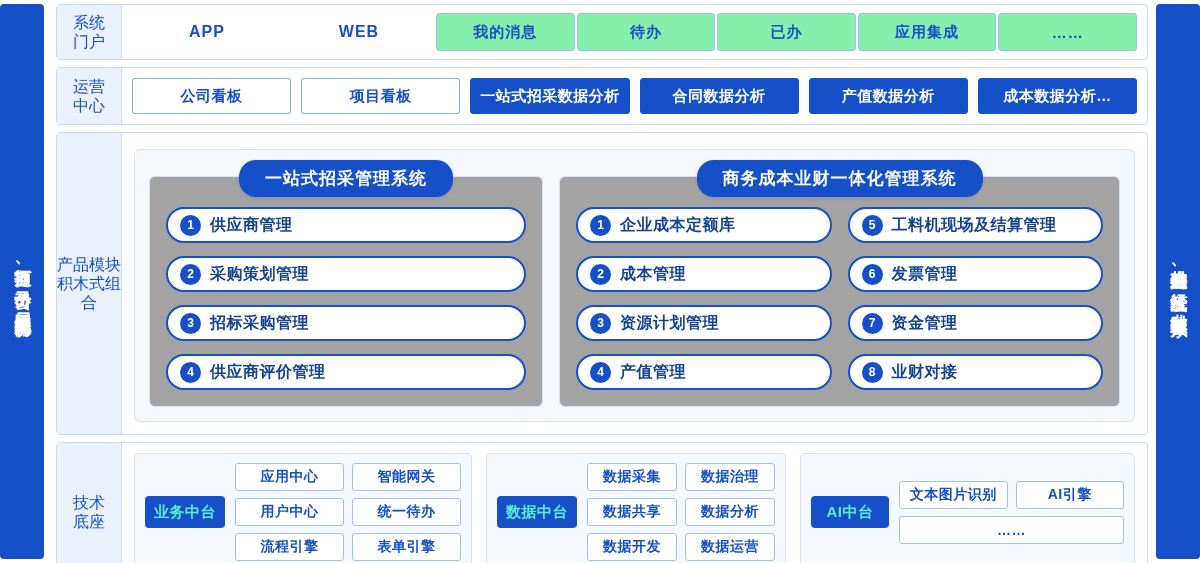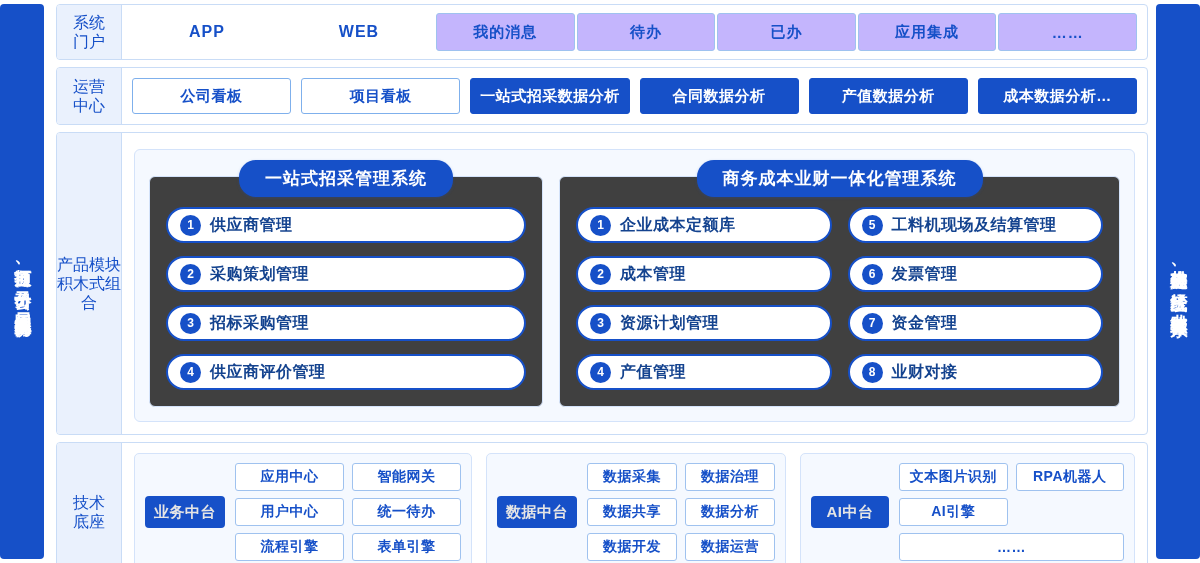--- a/index.html
+++ b/index.html
@@ -98,21 +98,21 @@
     font-weight: bold;
     font-size: 16px;
     color: #1650c8;
     letter-spacing: 1px;
   }
   .portal-chip {
     flex: 1 1 0;
     height: 36px;
     border: 1px solid #9fc2ef;
     border-radius: 3px;
-    background: #c4b5fd;
+    background: #86efac;
     color: #1650c8;
     font-size: 15px;
     font-weight: bold;
     display: flex;
     align-items: center;
     justify-content: center;
     letter-spacing: 1px;
   }
 
   
@@ -153,21 +153,21 @@
     border-radius: 6px;
     background: #f5f9ff;
     padding: 26px 14px 14px 14px;
     display: flex;
     gap: 16px;
     box-sizing: border-box;
   }
   .sys-card {
     border: 1px solid #d4e3fa;
     border-radius: 6px;
-    background: #404040;
+    background: #a3a3a3;
     position: relative;
     padding: 30px 16px 16px 16px;
     box-sizing: border-box;
   }
   .sys-card.one { flex: 0 0 394px; }
   .sys-card.two { flex: 1 1 auto; }
 
   .sys-title {
     position: absolute;
     top: -17px;
@@ -262,21 +262,21 @@
   }
   .tech-group.g1 { flex: 0 0 338px; }
   .tech-group.g2 { flex: 0 0 300px; }
   .tech-group.g3 { flex: 1 1 auto; }
 
   .tech-core {
     flex: 0 0 auto;
     min-width: 78px;
     height: 32px;
     background: #1650c8;
-    color: #e5e5e5;
+    color: #5eead4;
     border-radius: 4px;
     font-size: 15px;
     font-weight: bold;
     display: flex;
     align-items: center;
     justify-content: center;
     padding: 14px 9px;
     box-sizing: border-box;
     letter-spacing: 0.5px;
   }
@@ -459,21 +459,20 @@
               <div class="tech-tile">数据分析</div>
               <div class="tech-tile">数据开发</div>
               <div class="tech-tile">数据运营</div>
             </div>
           </div>
 
           <div class="tech-group g3">
             <div class="tech-core">AI中台</div>
             <div class="tech-tiles">
               <div class="tech-tile">文本图片识别</div>
-              <div class="tech-tile">RPA机器人</div>
               <div class="tech-tile">AI引擎</div>
               <div class="tech-tile wide">……</div>
             </div>
           </div>
 
         </div>
       </div>
     </div>
 
   </div>

